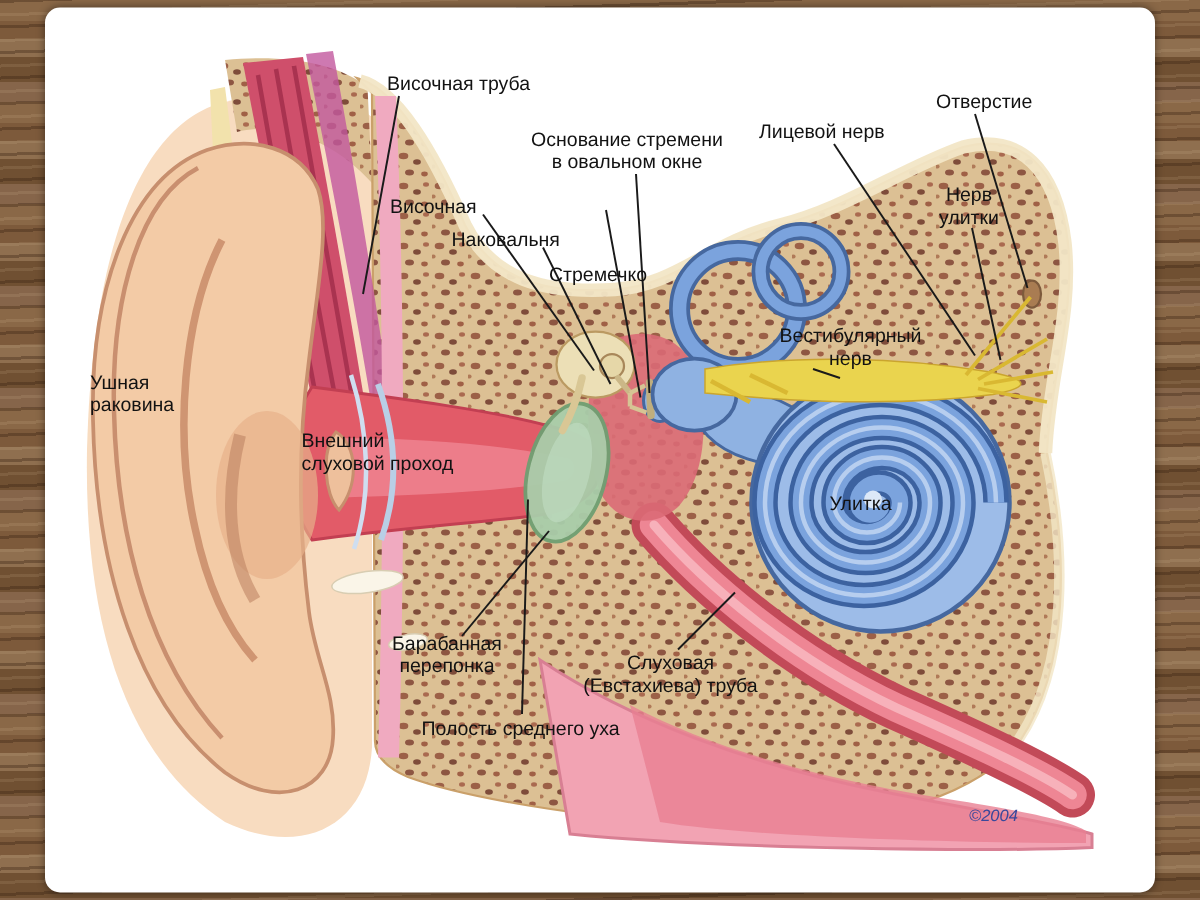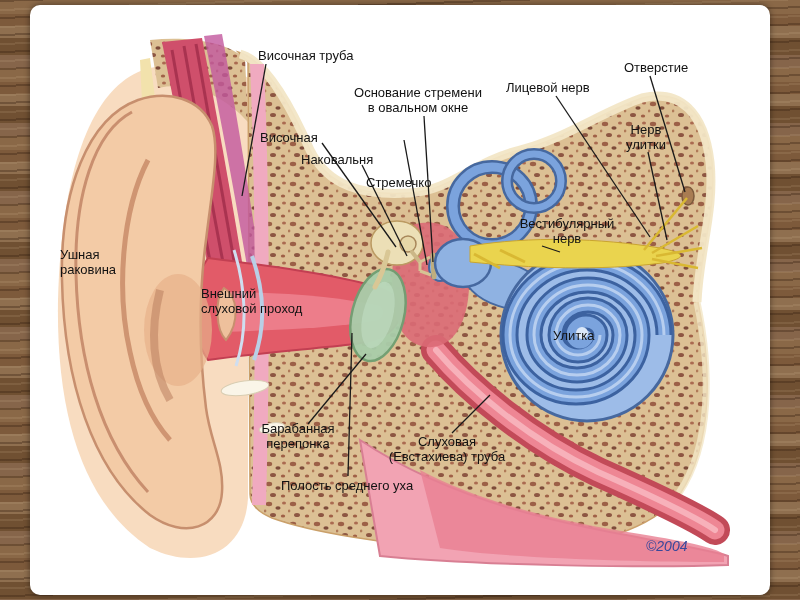--- a/index.html
+++ b/index.html
@@ -15,21 +15,21 @@
     position:absolute;left:30px;top:5px;width:740px;height:590px;
     background:#ffffff;border-radius:10px;box-shadow:0 0 6px rgba(0,0,0,0.45);
   }
   svg.art{position:absolute;left:30px;top:5px;width:740px;height:590px;}
   .label{
     position:absolute;font-size:13px;line-height:1.18;color:#121212;
     white-space:pre-line;letter-spacing:0;
   }
   .center{text-align:center;}
   .signature{
-    position:absolute;left:646px;top:538px;font-size:14px;font-style:italic;color:#39489b;
+    position:absolute;left:646px;top:538px;font-size:11px;font-style:italic;color:#39489b;
   }
 </style>
 </head>
 <body>
 
 <div class="panel"></div>
 
 <svg class="art" viewBox="30 5 740 590" xmlns="http://www.w3.org/2000/svg">
   <defs>
     <pattern id="bonePattern" width="24" height="20" patternUnits="userSpaceOnUse">

